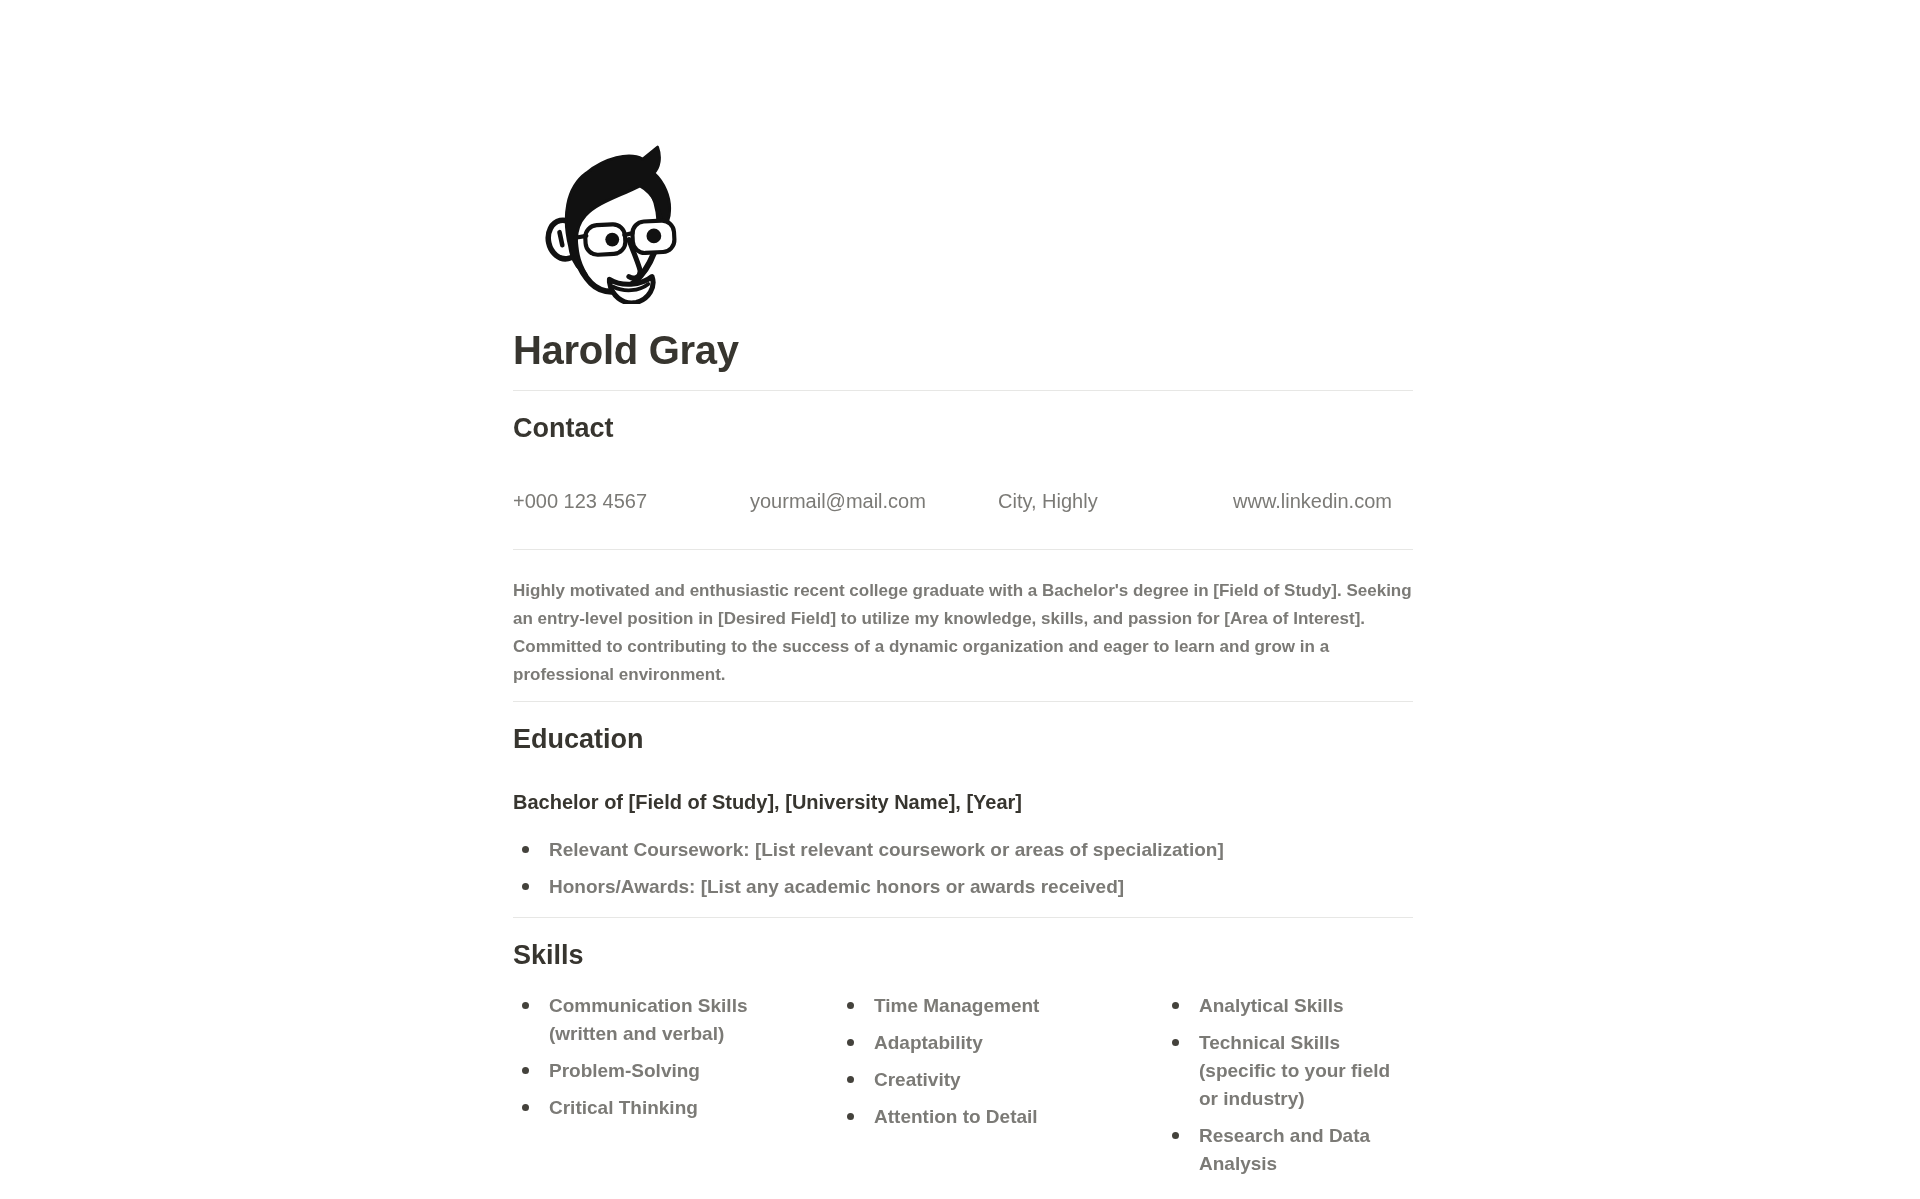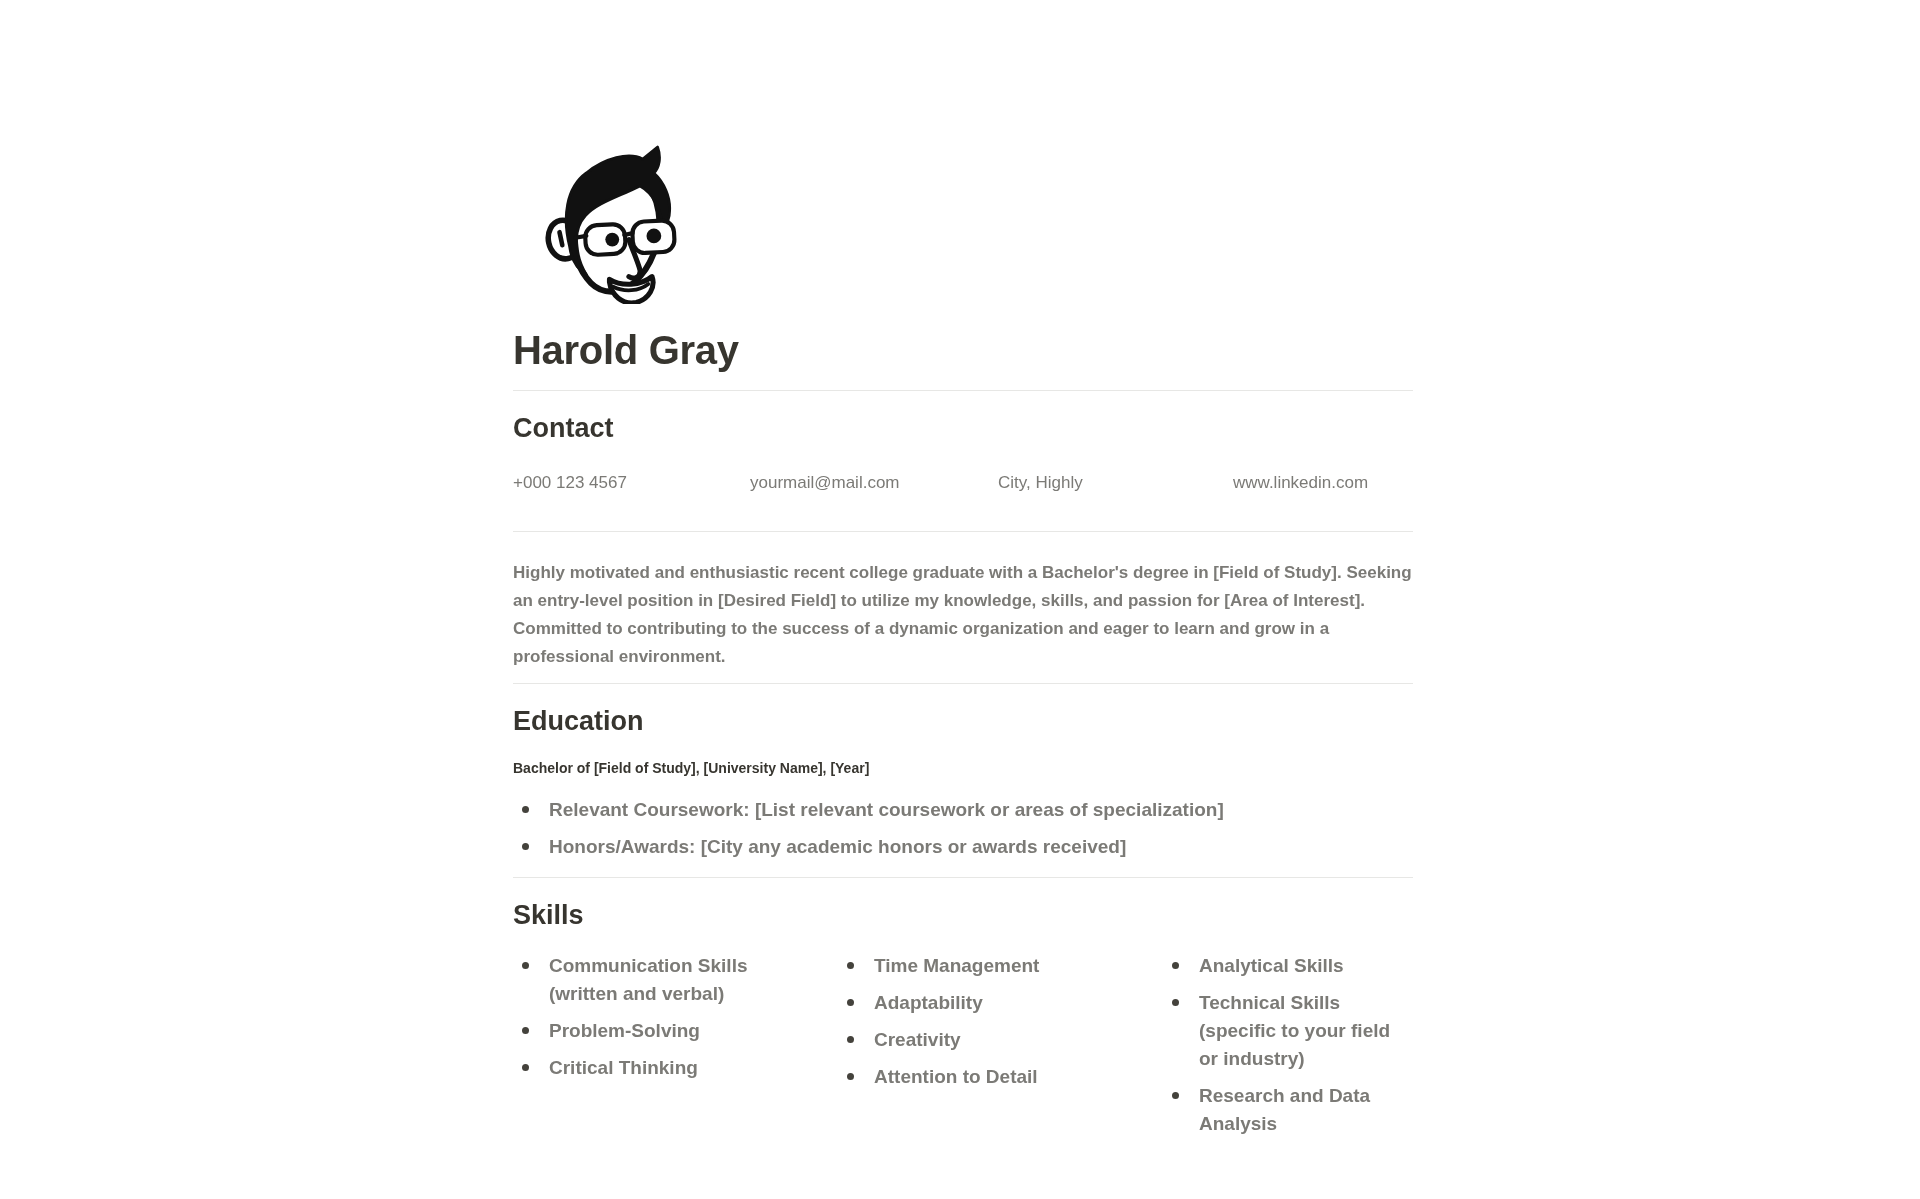--- a/index.html
+++ b/index.html
@@ -50,38 +50,38 @@
   .divider.after-profile{margin-top:12px;}
   .divider.after-education{margin-top:16px;}
   h2.section-title{
     font-size:27px;
     font-weight:700;
     line-height:34px;
     margin:20px 0 0 0;
     color:var(--c-text);
   }
   .contact-grid{
-    margin-top:24px;
+    margin-top:42px;
     display:grid;
     grid-template-columns:237px 248px 235px auto;
-    font-size:17px;
+    font-size:20px;
     line-height:28px;
     color:var(--c-muted);
   }
   p.profile-text{
     margin:27px 0 0 0;
     font-size:17px;
     line-height:28px;
     color:var(--c-muted);
     max-width:900px;
     font-weight:bold;
   }
   .degree{
-    margin-top:16px;
-    font-size:14px;
+    margin-top:32px;
+    font-size:20px;
     font-weight:700;
     line-height:28px;
     color:var(--c-text);
   }
   ul.bullets{
     list-style:none;
     margin:14px 0 0 0;
     padding:0;
     font-size:19px;
     line-height:28px;
@@ -163,21 +163,21 @@
   <section>
     <p class="profile-text">Highly motivated and enthusiastic recent college graduate with a Bachelor's degree in [Field of Study]. Seeking an entry-level position in [Desired Field] to utilize my knowledge, skills, and passion for [Area of Interest]. Committed to contributing to the success of a dynamic organization and eager to learn and grow in a professional environment.</p>
   </section>
 
   <hr class="divider after-profile">
   <section>
     <h2 class="section-title">Education</h2>
     <p class="degree">Bachelor of [Field of Study], [University Name], [Year]</p>
     <ul class="bullets">
       <li>Relevant Coursework: [List relevant coursework or areas of specialization]</li>
-      <li>Honors/Awards: [City any academic honors or awards received]</li>
+      <li>Honors/Awards: [List any academic honors or awards received]</li>
     </ul>
   </section>
 
   <hr class="divider after-education">
   <section>
     <h2 class="section-title">Skills</h2>
     <div class="skills-grid">
       <ul class="bullets">
         <li>Communication Skills (written and verbal)</li>
         <li>Problem-Solving</li>

